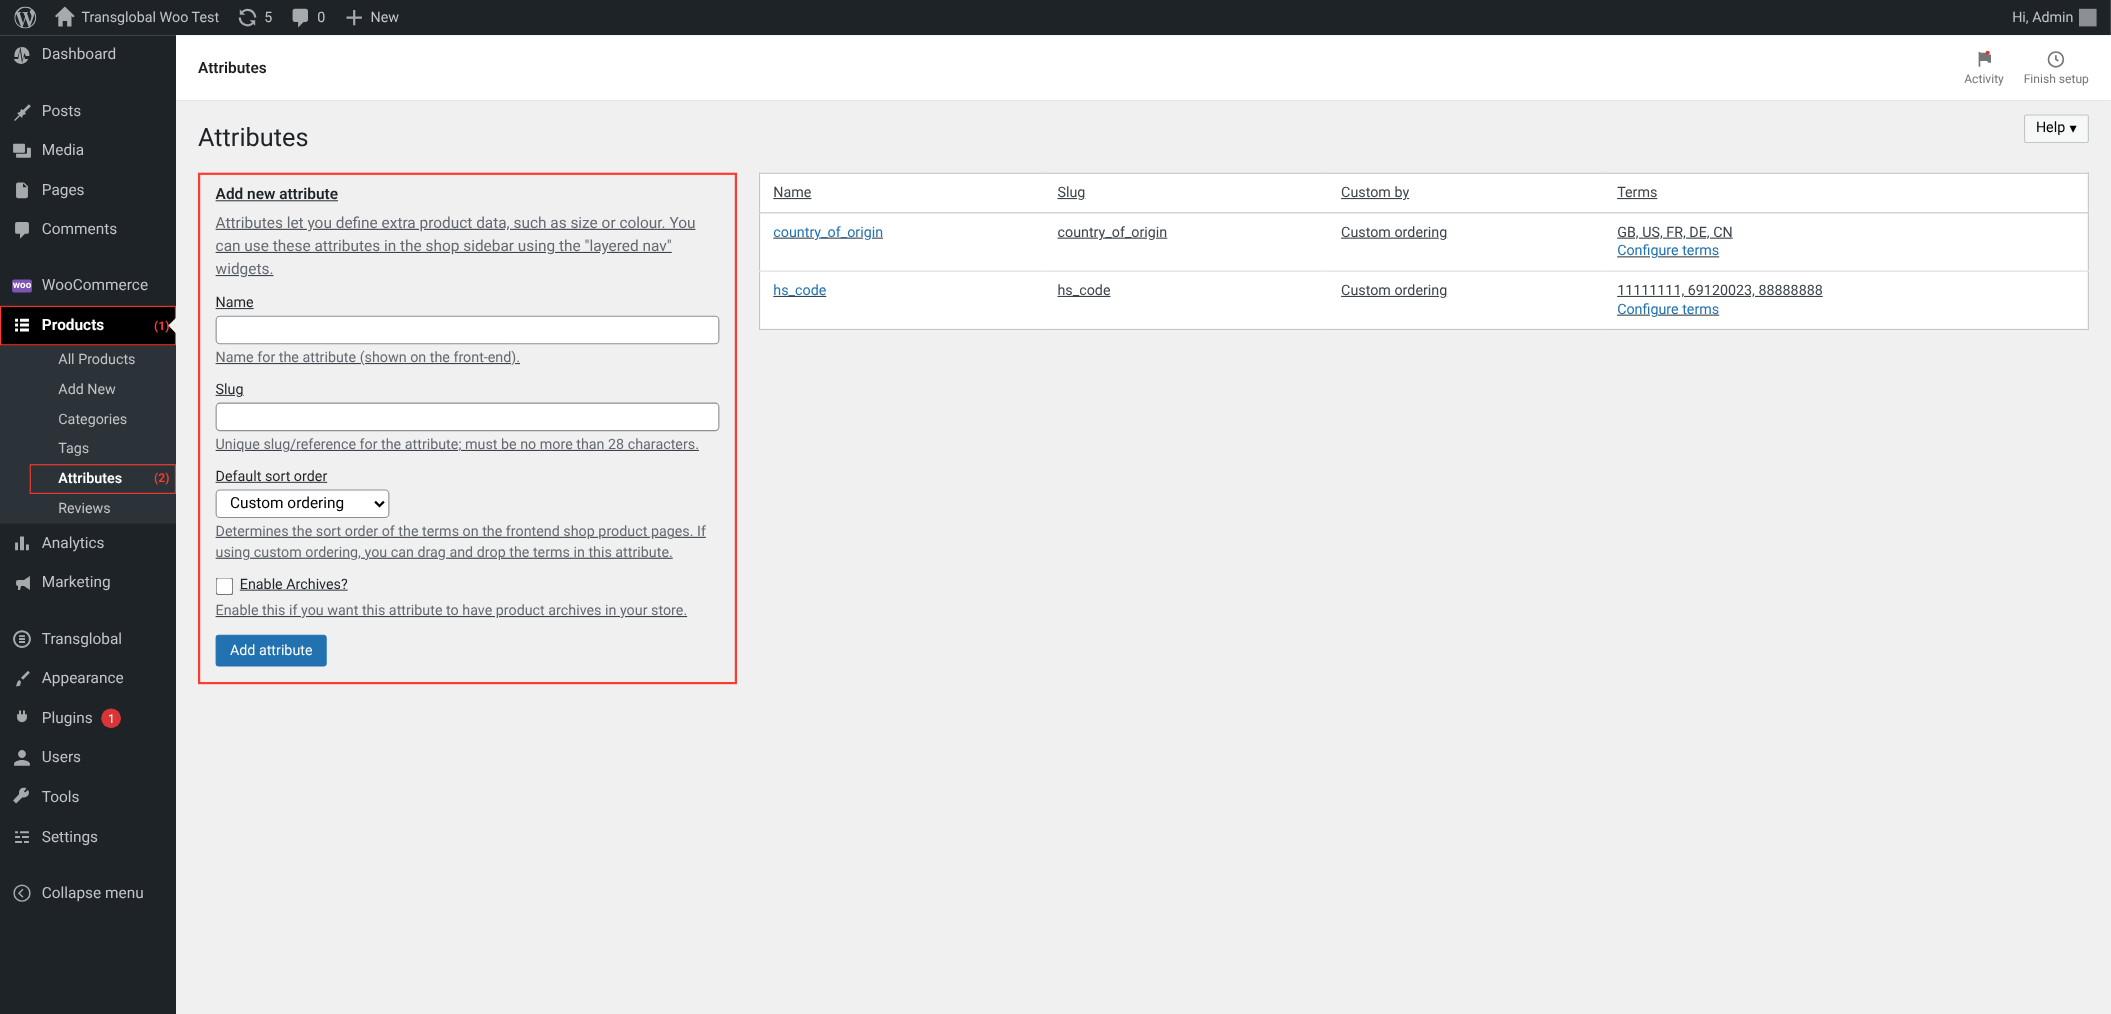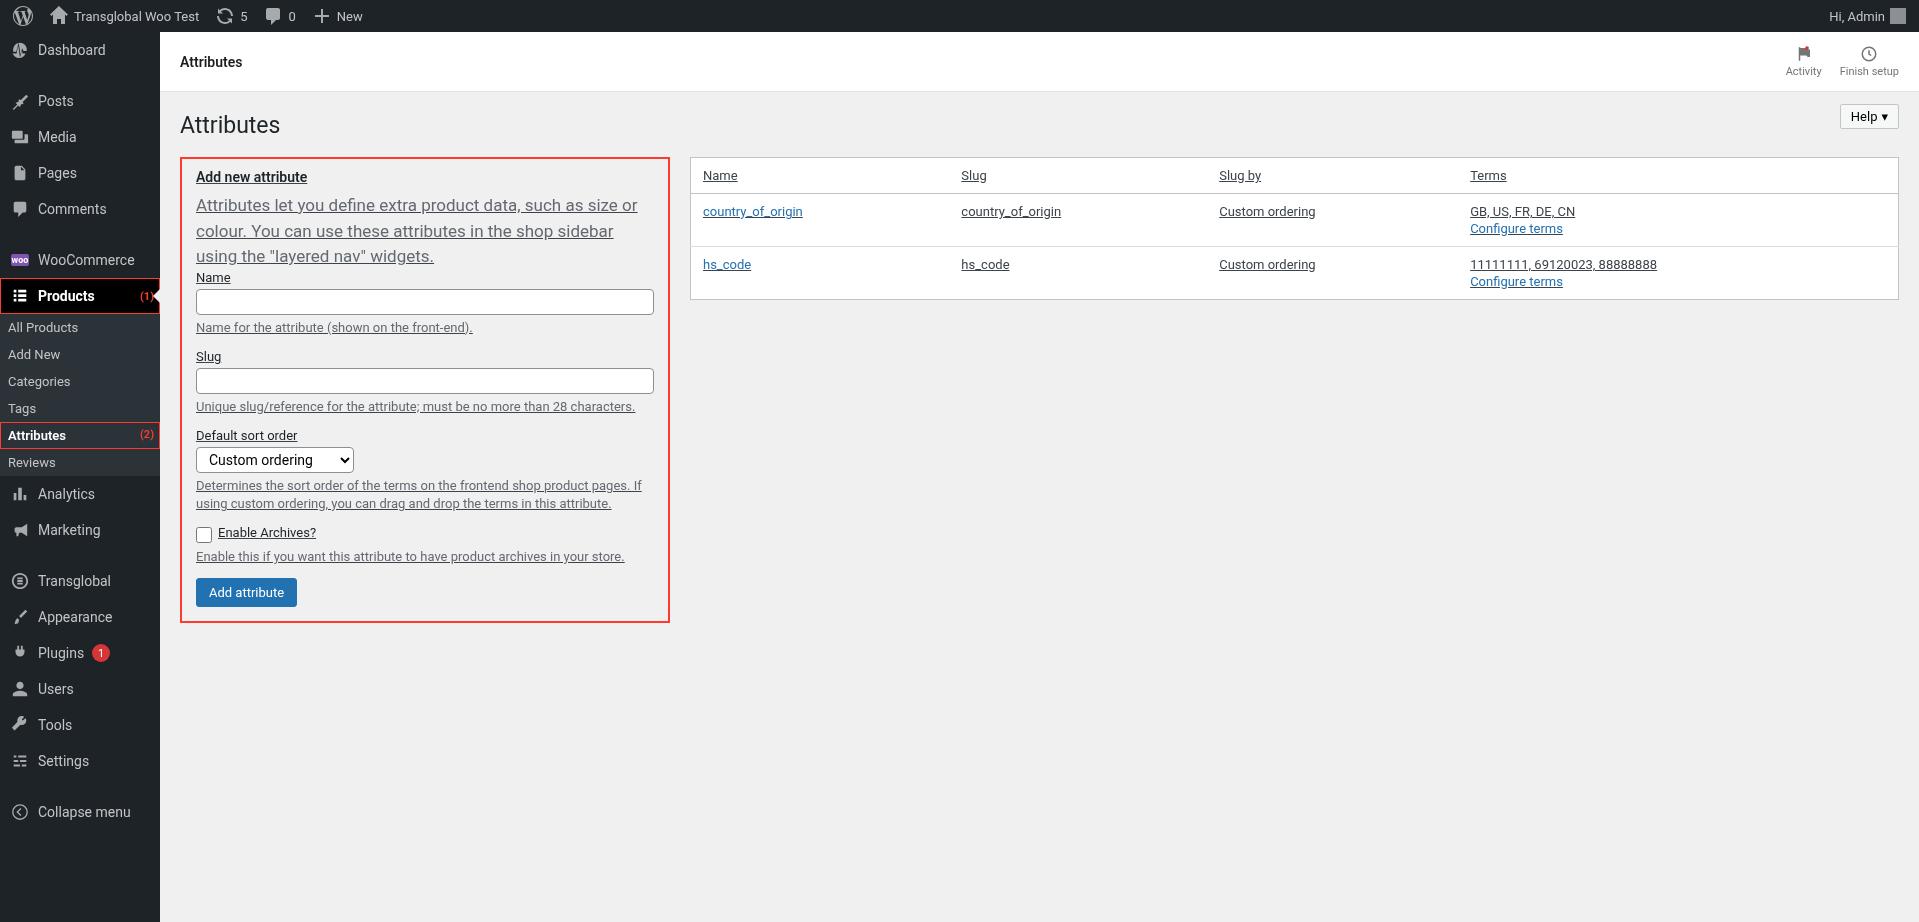--- a/index.html
+++ b/index.html
@@ -17,40 +17,40 @@
 .menu-item { display: flex; align-items: center; gap: 8px; padding: 8px 10px; cursor: pointer; font-size: 14px; position: relative; }
 .menu-item.current { background: #000000; color: #fff; font-weight: bold; }
 .menu-item .micon { width: 20px; height: 20px; display: inline-flex; align-items: center; justify-content: center; }
 .menu-item .micon svg { fill: #a7aaad; width: 18px; height: 18px; }
 .menu-item.current .micon svg { fill: #fff; }
 .menu-sep { height: 5px; display: block; margin: 5px 0; }
 .badge-num { background: #d63638; color: #fff; border-radius: 9px; min-width: 18px; height: 18px; display: inline-flex; align-items: center; justify-content: center; font-size: 11px; padding: 0 5px; }
 .red-marker { color: #ff3b30; font-size: 11px; position: absolute; right: 6px; }
 .marker-box { outline: 1.5px solid #ff3b30; outline-offset: -1px; }
 .submenu { background: #2c3338; }
-.submenu .sub-item { padding: 6px 8px; font-size: 13px; color: #c3c4c7; cursor: pointer; position: relative; }
+.submenu .sub-item { padding: 6px 26px; font-size: 13px; color: #c3c4c7; cursor: pointer; position: relative; margin-left: 27px; }
 .submenu .sub-item.current { color: #fff; font-weight: 600; }
 .menu-arrow { position: absolute; right: -1px; top: 50%; transform: translateY(-50%); width: 0; height: 0; border-top: 8px solid transparent; border-bottom: 8px solid transparent; border-right: 8px solid #f0f0f1; }
 
 .content { flex: 1; display: flex; flex-direction: column; }
 .topbar { background: #fff; height: 60px; display: flex; align-items: center; justify-content: space-between; padding: 0 20px; border-bottom: 1px solid #e2e4e7; }
 .topbar h2 { font-size: 14px; font-weight: 600; color: #1e1e1e; }
 .topbar-actions { display: flex; gap: 18px; }
 .topbar-action { display: flex; flex-direction: column; align-items: center; font-size: 11px; color: #757575; gap: 2px; cursor: pointer; }
 .topbar-action svg { width: 18px; height: 18px; fill: #757575; }
 
 .main { padding: 20px; }
 .main-head { display: flex; justify-content: space-between; align-items: center; margin-bottom: 18px; }
 h1 { font-size: 23px; font-weight: 400; color: #1d2327; }
 .help-btn { background: #f6f7f7; border: 1px solid #c3c4c7; padding: 4px 10px; font-size: 13px; cursor: pointer; display: flex; align-items: center; gap: 4px; border-radius: 2px; margin-top: -18px; }
 
 .two-col { display: flex; gap: 20px; align-items: flex-start; text-decoration: underline; }
 .form-wrap { width: 490px; border: 2px solid #ff3b30; padding: 10px 14px 14px; }
 .form-wrap h3 { font-size: 14px; font-weight: 600; margin-bottom: 8px; color: #1d2327; }
-.form-wrap p.desc { font-size: 17px; color: #646970; line-height: 1.5; }
+.form-wrap p.desc { font-size: 14px; color: #646970; line-height: 1.5; margin-bottom: 12px; }
 .form-field { margin-bottom: 12px; }
 .form-field label { display: block; font-size: 13px; color: #1d2327; margin-bottom: 4px; }
 .form-field input[type=text], .form-field select { width: 100%; padding: 4px 8px; border: 1px solid #8c8f94; border-radius: 4px; font-size: 14px; background: #fff; }
 .form-field select { width: auto; padding: 3px 24px 3px 8px; }
 .form-field .hint { font-size: 13px; color: #646970; margin-top: 4px; line-height: 1.4; }
 .chk-row { display: flex; align-items: center; gap: 6px; }
 .chk-row input { width: 16px; height: 16px; }
 .btn-primary { background: #2271b1; color: #fff; border: 1px solid #2271b1; padding: 6px 12px; border-radius: 3px; font-size: 13px; cursor: pointer; }
 
 .table-wrap { flex: 1; }
@@ -327,21 +327,21 @@
 
           <button class="btn-primary">Add attribute</button>
         </div>
 
         <div class="table-wrap">
           <table>
             <thead>
               <tr>
                 <th>Name</th>
                 <th>Slug</th>
-                <th>Slug by</th>
+                <th>Custom by</th>
                 <th>Terms</th>
               </tr>
             </thead>
             <tbody>
               <tr>
                 <td><a href="#">country_of_origin</a></td>
                 <td>country_of_origin</td>
                 <td>Custom ordering</td>
                 <td><span>GB, US, FR, DE, CN</span><a href="#" class="cfg">Configure terms</a></td>
               </tr>

